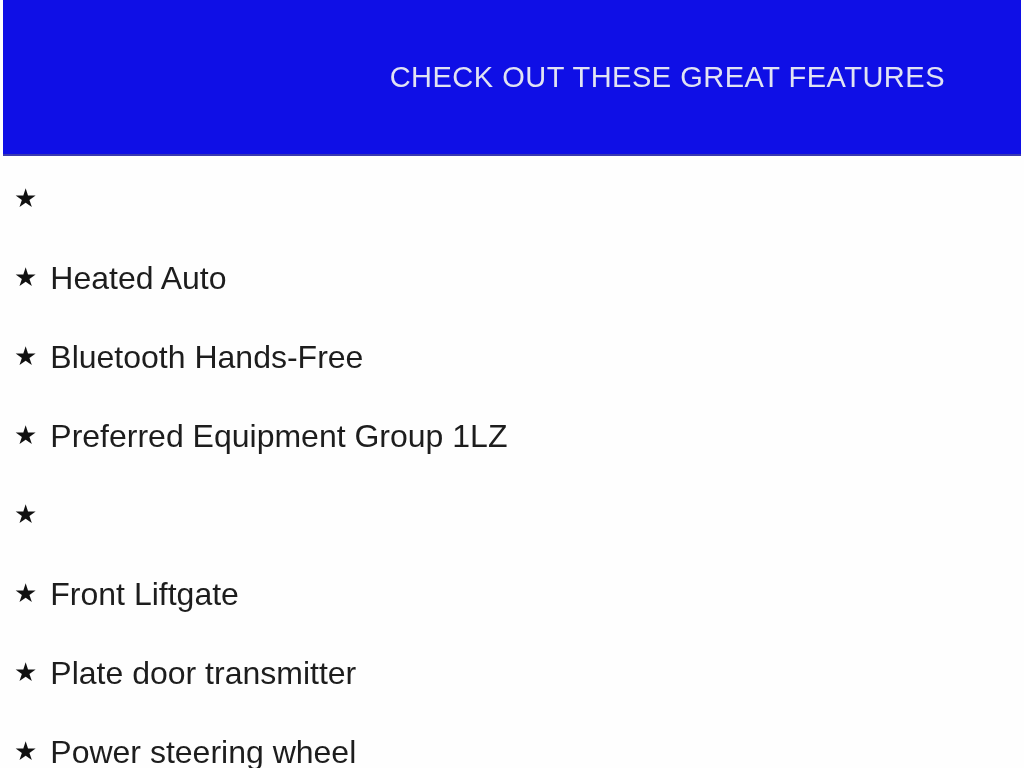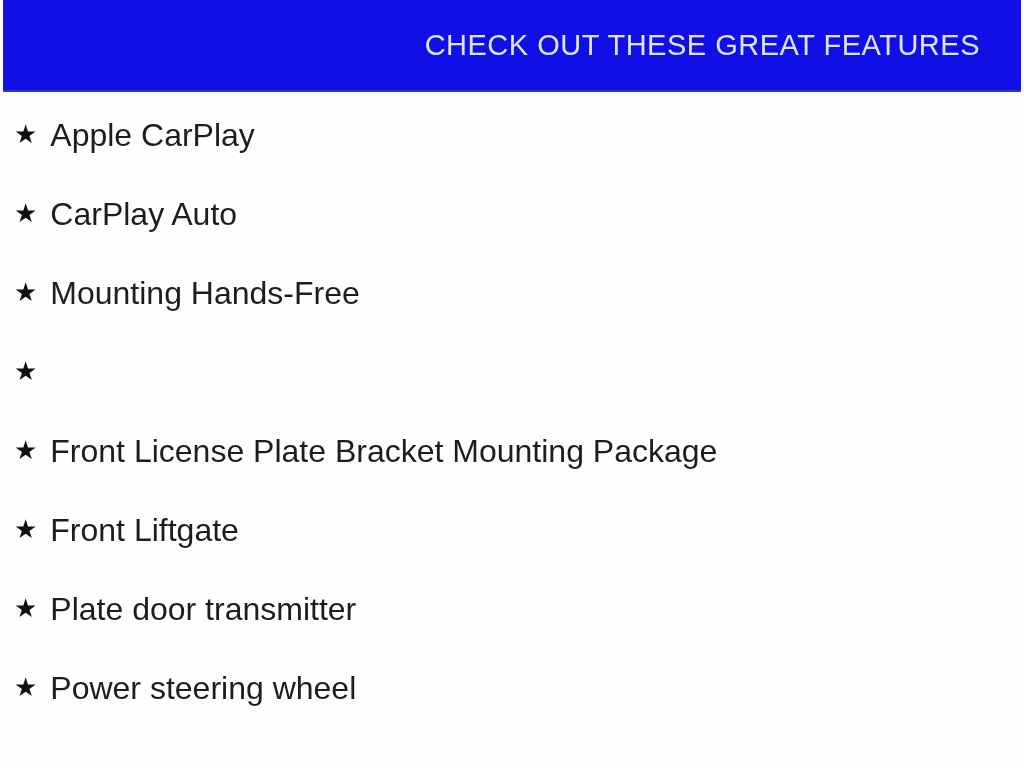--- a/index.html
+++ b/index.html
@@ -16,28 +16,28 @@
     padding: 0;
   }
   body {
     width: 1024px;
     height: 768px;
     background: var(--body-bg);
     font-family: "Liberation Sans", sans-serif;
     overflow: hidden;
   }
   .banner {
-    height: 92px;
+    height: 156px;
     margin: 0 3px;
     background: var(--banner-bg);
     border-bottom: 2px solid var(--banner-edge);
     display: flex;
     align-items: center;
     justify-content: flex-end;
-    padding-right: 41px;
+    padding-right: 76px;
   }
   .banner h1 {
     margin: 0;
     font-size: 29px;
     font-weight: 400;
     letter-spacing: 0.5px;
     color: var(--banner-text);
     white-space: nowrap;
   }
   .features-list {
@@ -66,36 +66,35 @@
 </head>
 <body>
 
 <header class="banner">
   <h1>CHECK OUT THESE GREAT FEATURES</h1>
 </header>
 
 <ul class="features-list">
   <li class="feature-item">
     <span class="star">★</span>
-    <span>Apple CarPlay</span>
   </li>
   <li class="feature-item">
     <span class="star">★</span>
-    <span>CarPlay Auto</span>
+    <span>Heated Auto</span>
   </li>
   <li class="feature-item">
     <span class="star">★</span>
-    <span>Mounting Hands-Free</span>
+    <span>Bluetooth Hands-Free</span>
   </li>
   <li class="feature-item">
     <span class="star">★</span>
+    <span>Preferred Equipment Group 1LZ</span>
   </li>
   <li class="feature-item">
     <span class="star">★</span>
-    <span>Front License Plate Bracket Mounting Package</span>
   </li>
   <li class="feature-item">
     <span class="star">★</span>
     <span>Front Liftgate</span>
   </li>
   <li class="feature-item">
     <span class="star">★</span>
     <span>Plate door transmitter</span>
   </li>
   <li class="feature-item">

